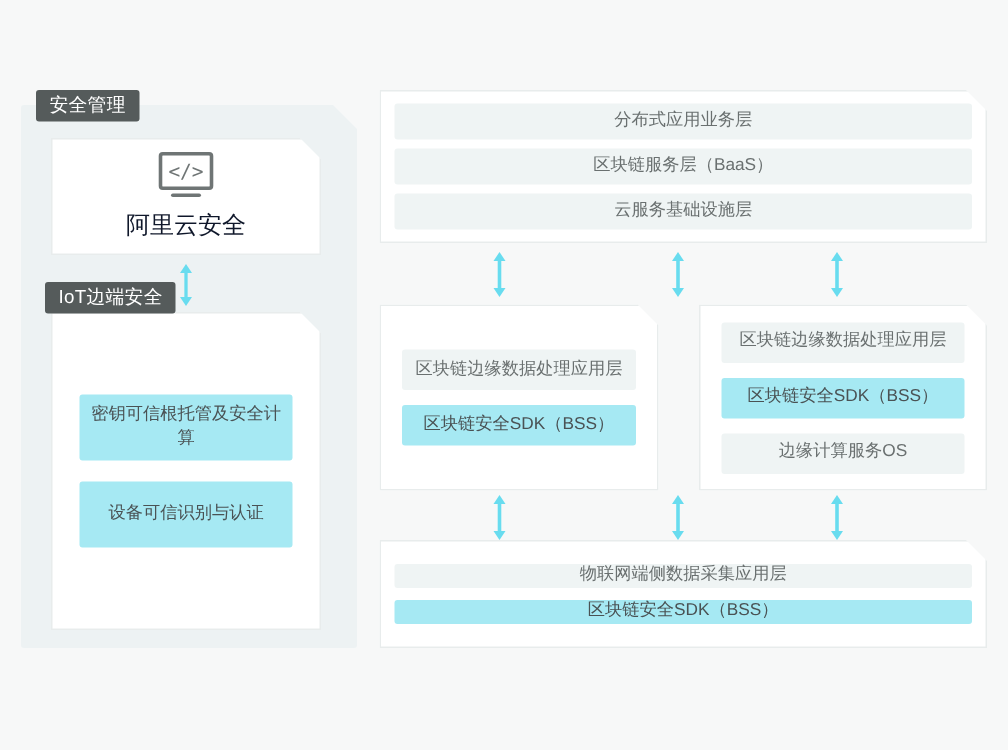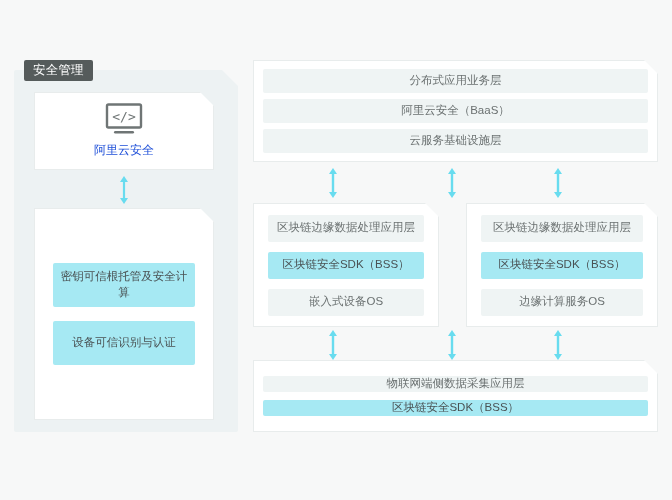--- a/index.html
+++ b/index.html
@@ -71,22 +71,22 @@
   .row.cyan { background: #a6e9f3; color: #4a5254; }
 
   
   #card-cloud {
     left: 34px; top: 92px; width: 180px; height: 78px;
     display: flex; flex-direction: column;
     align-items: center; justify-content: center;
   }
   #card-cloud .caption {
     margin-top: 7px;
-    font-size: 12px;
-    color: #1d4ed8;
+    font-size: 16px;
+    color: #0f172a;
   }
 
   .monitor-icon { width: 40px; height: 32px; display: block; }
 
   #card-iot {
     left: 34px; top: 208px; width: 180px; height: 212px;
     display: flex; flex-direction: column;
     align-items: center; justify-content: center;
     gap: 14px;
   }
@@ -154,36 +154,37 @@
   </div>
 
   <div class="arrow" style="left:118px; top:176px; height:28px;">
     <svg viewBox="0 0 12 28" height="28">
       <line x1="6" y1="4" x2="6" y2="24" stroke="#68dcef" stroke-width="2.2"></line>
       <polygon points="6,0 10,6 2,6" fill="#68dcef"></polygon>
       <polygon points="6,28 10,22 2,22" fill="#68dcef"></polygon>
     </svg>
   </div>
 
+  <div class="tag" style="left:30px; top:188px;">IoT边端安全</div>
 
   <div class="panel" id="card-iot">
     <div class="row cyan">
       <span>密钥可信根托管及安全计算</span>
     </div>
     <div class="row cyan">
       <span>设备可信识别与认证</span>
     </div>
   </div>
 
   <div class="panel" id="panel-cloudstack">
     <div class="row">
       <span>分布式应用业务层</span>
     </div>
     <div class="row">
-      <span>阿里云安全（BaaS）</span>
+      <span>区块链服务层（BaaS）</span>
     </div>
     <div class="row">
       <span>云服务基础设施层</span>
     </div>
   </div>
 
   <div class="arrow" style="left:327px; top:168px; height:30px;">
     <svg viewBox="0 0 12 30" height="30">
       <line x1="6" y1="4" x2="6" y2="26" stroke="#68dcef" stroke-width="2.4"></line>
       <polygon points="6,0 10,6 2,6" fill="#68dcef"></polygon>
@@ -205,23 +206,20 @@
     </svg>
   </div>
 
   <div class="panel edge-panel" id="panel-edge-left">
     <div class="row">
       <span>区块链边缘数据处理应用层</span>
     </div>
     <div class="row cyan">
       <span>区块链安全SDK（BSS）</span>
     </div>
-    <div class="row">
-      <span>嵌入式设备OS</span>
-    </div>
   </div>
 
   <div class="panel edge-panel" id="panel-edge-right">
     <div class="row">
       <span>区块链边缘数据处理应用层</span>
     </div>
     <div class="row cyan">
       <span>区块链安全SDK（BSS）</span>
     </div>
     <div class="row">

